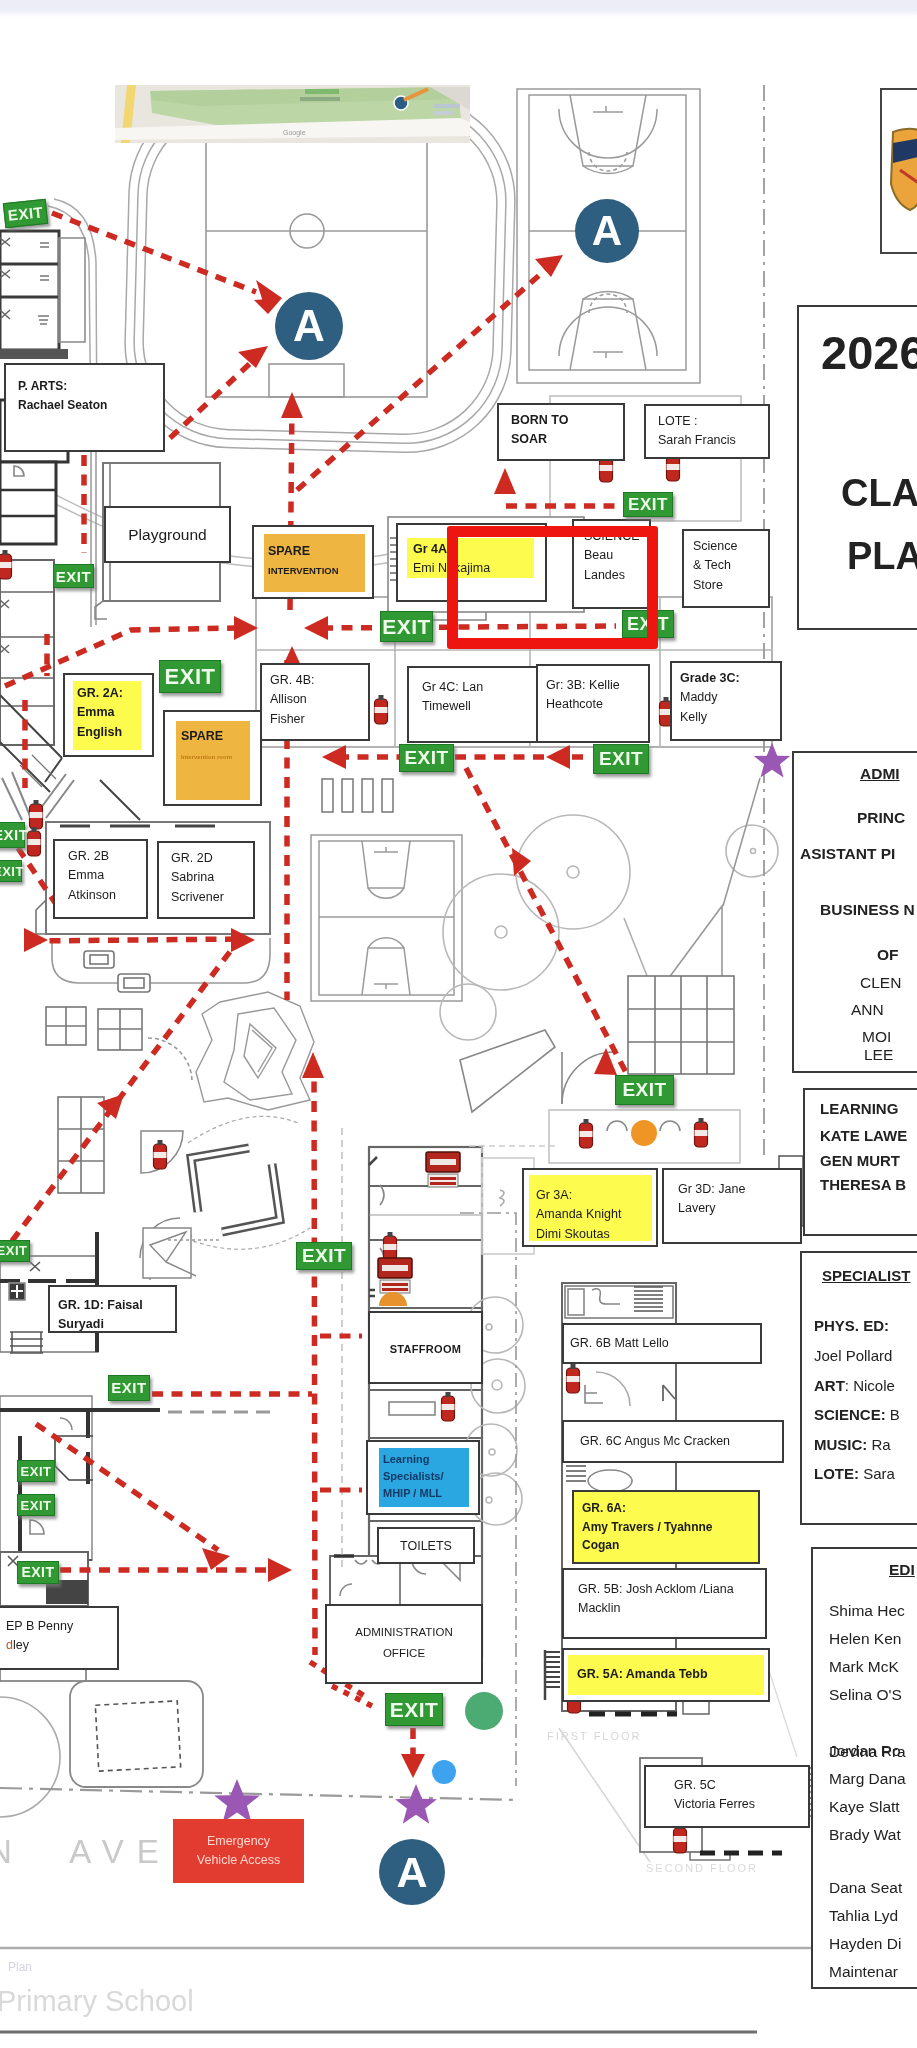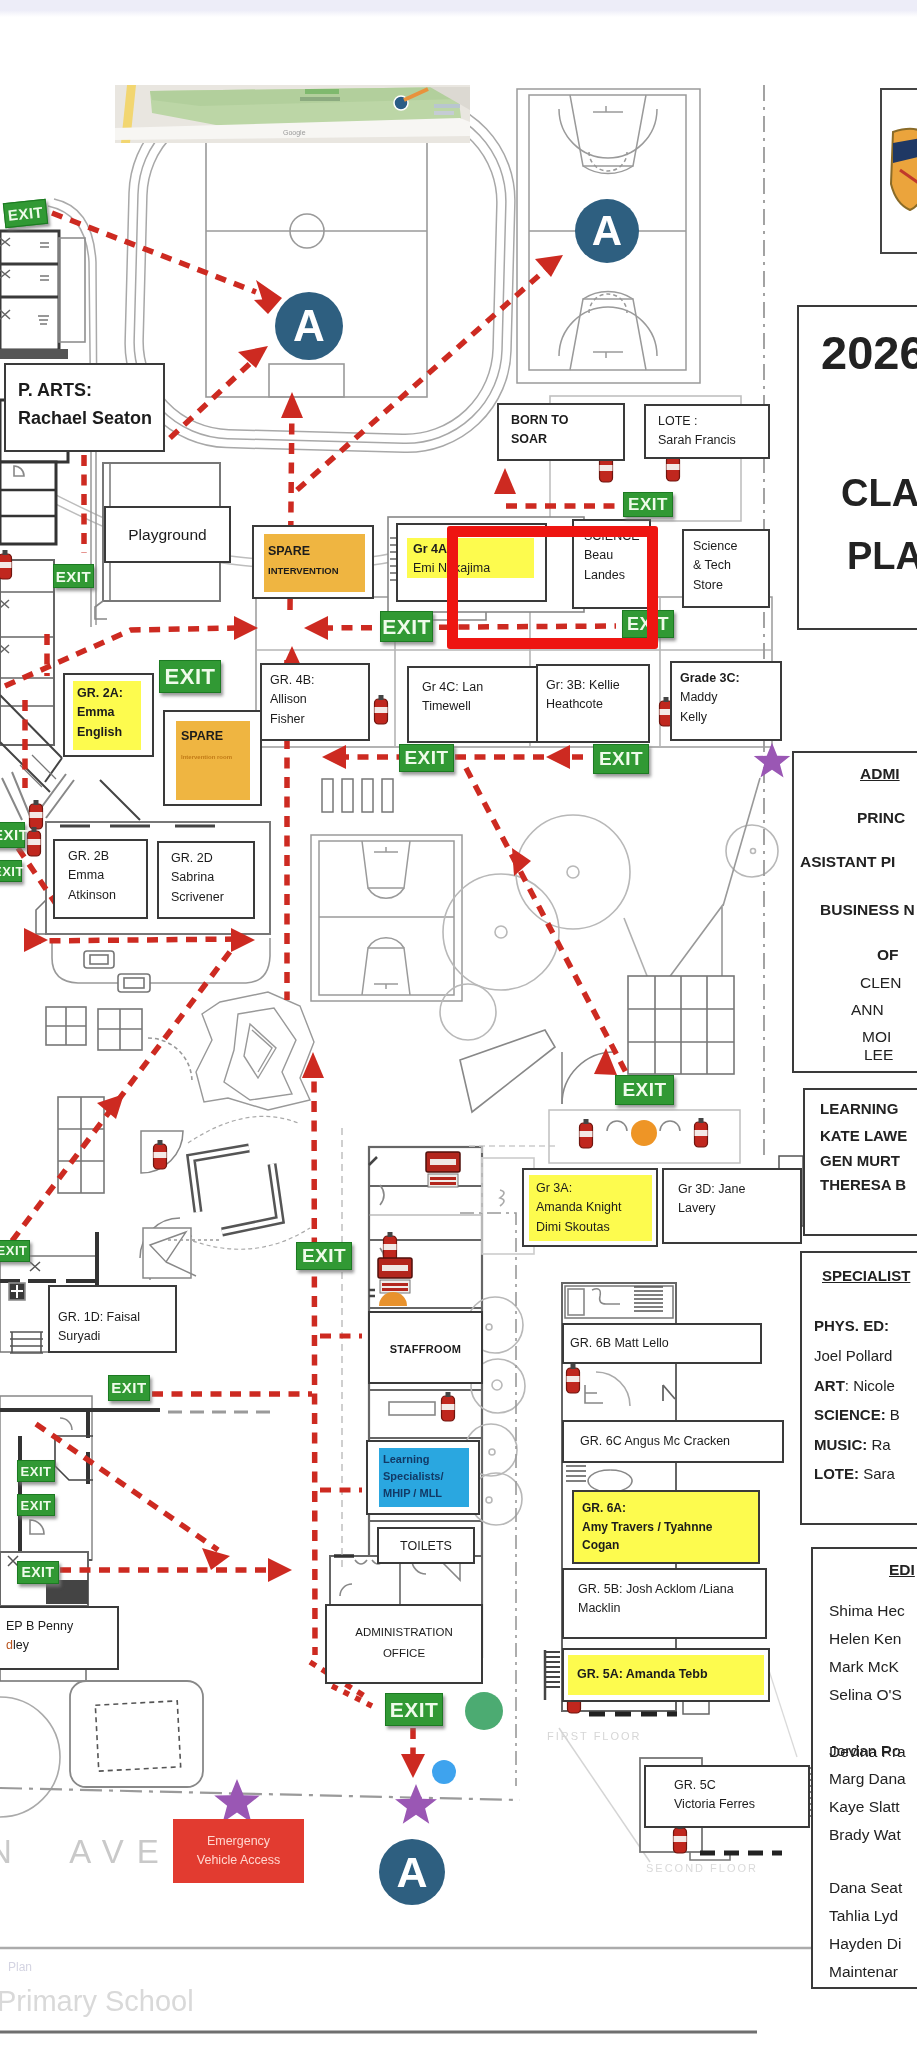--- a/index.html
+++ b/index.html
@@ -484,21 +484,21 @@
         </g>
 </g>
 </svg>
 
 <div class="acir" style="left:275px;top:292px;width:68px;height:68px;font-size:44px;">A</div>
 
 <div class="acir" style="left:575px;top:199px;width:64px;height:64px;font-size:42px;">A</div>
 
 <div class="acir" style="left:379px;top:1839px;width:66px;height:66px;font-size:43px;">A</div>
 
-<div class="lbl" style="left:4px;top:363px;width:161px;height:89px;font-weight:700;font-size:18px;padding-top:12px;padding-left:12px;">P. ARTS:<br>Rachael Seaton</div>
+<div class="lbl" style="left:4px;top:363px;width:161px;height:89px;font-weight:700;font-size:12px;padding-top:12px;padding-left:12px;">P. ARTS:<br>Rachael Seaton</div>
 
 <div class="lbl" style="left:104px;top:506px;width:127px;height:57px;font-size:15.5px;text-align:center;padding-top:15px;">Playground</div>
 
 <div class="lbl" style="left:497px;top:403px;width:128px;height:58px;font-weight:700;padding-left:12px;">BORN TO<br>SOAR</div>
 
 <div class="lbl" style="left:644px;top:404px;width:126px;height:55px;padding-left:12px;">LOTE :<br>Sarah Francis</div>
 
 <div class="lbl" style="left:572px;top:519px;width:79px;height:90px;padding-left:10px;z-index:21;">SCIENCE<br>Beau<br>Landes</div>
 
 <div class="lbl" style="left:682px;top:529px;width:88px;height:79px;padding-left:9px;">Science<br>&amp; Tech<br>Store</div>
@@ -508,21 +508,21 @@
 <div class="lbl" style="left:407px;top:666px;width:137px;height:77px;padding-left:13px;padding-top:10px;">Gr 4C:  Lan<br>Timewell</div>
 
 <div class="lbl" style="left:536px;top:664px;width:114px;height:79px;padding-top:10px;">Gr: 3B: Kellie<br>Heathcote</div>
 
 <div class="lbl" style="left:670px;top:661px;width:112px;height:80px;"><b>Grade 3C:</b><br>Maddy<br>Kelly</div>
 
 <div class="lbl" style="left:53px;top:839px;width:95px;height:80px;padding-left:13px;">GR. 2B<br>Emma<br>Atkinson</div>
 
 <div class="lbl" style="left:157px;top:841px;width:98px;height:78px;padding-left:12px;">GR. 2D<br>Sabrina<br>Scrivener</div>
 
-<div class="lbl" style="left:48px;top:1285px;width:129px;height:68px;padding-top:21px;">GR. 1D: Faisal<br>Suryadi</div>
+<div class="lbl" style="left:48px;top:1285px;width:129px;height:48px;padding-top:9px;font-weight:bold;">GR. 1D: Faisal<br>Suryadi</div>
 
 <div class="lbl" style="left:368px;top:1311px;width:115px;height:73px;font-weight:700;font-size:11px;text-align:center;padding-top:28px;letter-spacing:.3px;">STAFFROOM</div>
 
 <div class="lbl" style="left:377px;top:1527px;width:98px;height:37px;font-size:12.5px;text-align:center;padding-top:8px;">TOILETS</div>
 
 <div class="lbl" style="left:325px;top:1604px;width:158px;height:80px;font-size:11.5px;text-align:center;padding-top:16px;line-height:1.8;">ADMINISTRATION<br>OFFICE</div>
 
 <div class="lbl" style="left:662px;top:1168px;width:140px;height:76px;padding-left:14px;padding-top:10px;">Gr 3D: Jane<br>Lavery</div>
 
 <div class="lbl" style="left:562px;top:1323px;width:200px;height:41px;padding-left:6px;padding-top:9px;">GR. 6B Matt Lello</div>
@@ -537,21 +537,21 @@
 
 <div class="lbl" style="left:396px;top:523px;width:151px;height:79px;padding:0;z-index:22;">
       <div style="position:absolute;left:9px;top:13px;width:127px;height:40px;background:#fdfb4e;font-weight:700;padding:2px 6px;">Gr 4A<br><span style="font-weight:400;">Emi Nakajima</span></div>
     </div>
 
 <div class="lbl" style="left:63px;top:673px;width:91px;height:84px;padding:0;">
       <div style="position:absolute;left:8px;top:6px;width:68px;height:69px;background:#fdfb4e;font-weight:700;padding:3px 0 0 4px;">GR. 2A:<br>Emma<br>English</div>
     </div>
 
 <div class="lbl" style="left:522px;top:1168px;width:136px;height:79px;padding:0;">
-      <div style="position:absolute;left:5px;top:5px;width:123px;height:66px;background:#fdfb4e;padding:4px 7px;">Gr 3A:<br>Amanda Knight<br>Dimi Skoutas</div>
+      <div style="position:absolute;left:5px;top:5px;width:123px;height:66px;background:#fdfb4e;padding:11px 7px;">Gr 3A:<br>Amanda Knight<br>Dimi Skoutas</div>
     </div>
 
 <div class="lbl" style="left:572px;top:1490px;width:188px;height:74px;background:#fdfb4e;font-weight:700;padding-top:7px;font-size:12px;">GR. 6A:<br>Amy Travers / Tyahnne<br>Cogan</div>
 
 <div class="lbl" style="left:562px;top:1648px;width:208px;height:54px;padding:0;">
       <div style="position:absolute;left:4px;top:5px;width:196px;height:40px;background:#fdfb4e;font-weight:700;padding:10px 0 0 9px;">GR. 5A: Amanda Tebb</div>
     </div>
 
 <div class="lbl" style="left:252px;top:525px;width:122px;height:74px;padding:0;">
       <div style="position:absolute;left:10px;top:7px;width:101px;height:58px;background:#efb541;font-weight:700;font-size:12.5px;padding:8px 0 0 4px;">SPARE<br><span style="font-size:9.5px;">INTERVENTION</span></div>
@@ -607,21 +607,21 @@
 
 <div style="position:absolute;left:797px;top:305px;width:130px;height:325px;border:2px solid #3a3a3a;background:#fff;z-index:20;">
 <div style="position:absolute;left:22px;top:18px;font-size:47px;font-weight:700;color:#222;">2026</div>
 <div style="position:absolute;left:42px;top:165px;font-size:38px;font-weight:700;color:#222;">CLA</div>
 <div style="position:absolute;left:48px;top:228px;font-size:38px;font-weight:700;color:#222;">PLA</div>
 </div>
 
 <div style="position:absolute;left:792px;top:751px;width:135px;height:322px;border:2.5px solid #3a3a3a;background:#fff;z-index:20;font-weight:700;color:#222;font-size:15.5px;">
 <div style="position:absolute;left:66px;top:12px;text-decoration:underline;">ADMI</div>
 <div style="position:absolute;left:63px;top:56px;">PRINC</div>
-<div style="position:absolute;left:6px;top:100px;">ASISTANT PI</div>
+<div style="position:absolute;left:6px;top:92px;">ASISTANT PI</div>
 <div style="position:absolute;left:26px;top:148px;">BUSINESS N</div>
 <div style="position:absolute;left:83px;top:193px;">OF</div>
 <div style="position:absolute;left:66px;top:221px;font-weight:400;">CLEN</div>
 <div style="position:absolute;left:57px;top:248px;font-weight:400;">ANN</div>
 <div style="position:absolute;left:68px;top:275px;font-weight:400;">MOI</div>
 <div style="position:absolute;left:70px;top:293px;font-weight:400;">LEE</div>
 </div>
 
 <div style="position:absolute;left:803px;top:1088px;width:124px;height:148px;border:2.5px solid #3a3a3a;background:#fff;z-index:20;color:#222;font-size:15px;">
 <div style="position:absolute;left:15px;top:10px;font-weight:700;">LEARNING</div>

